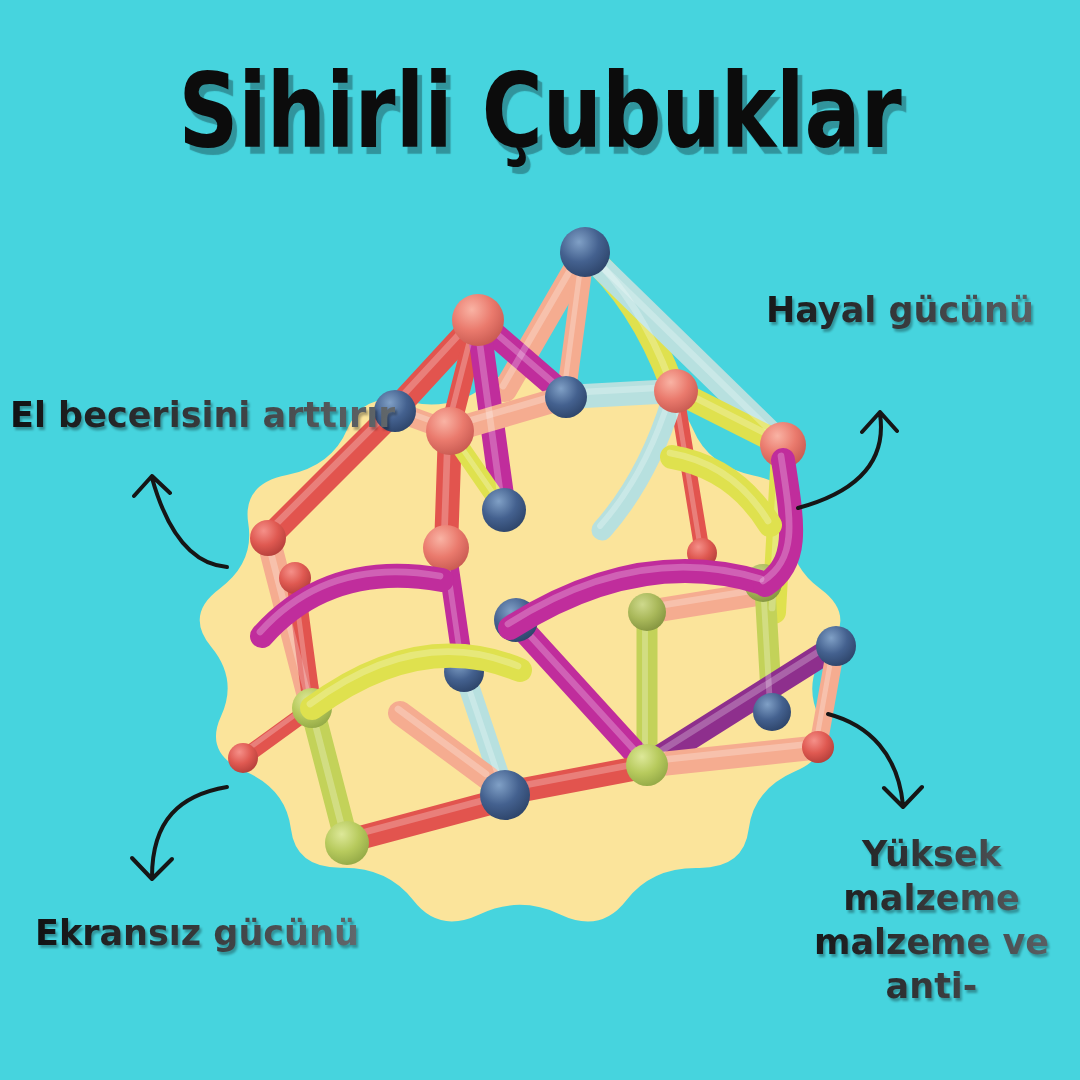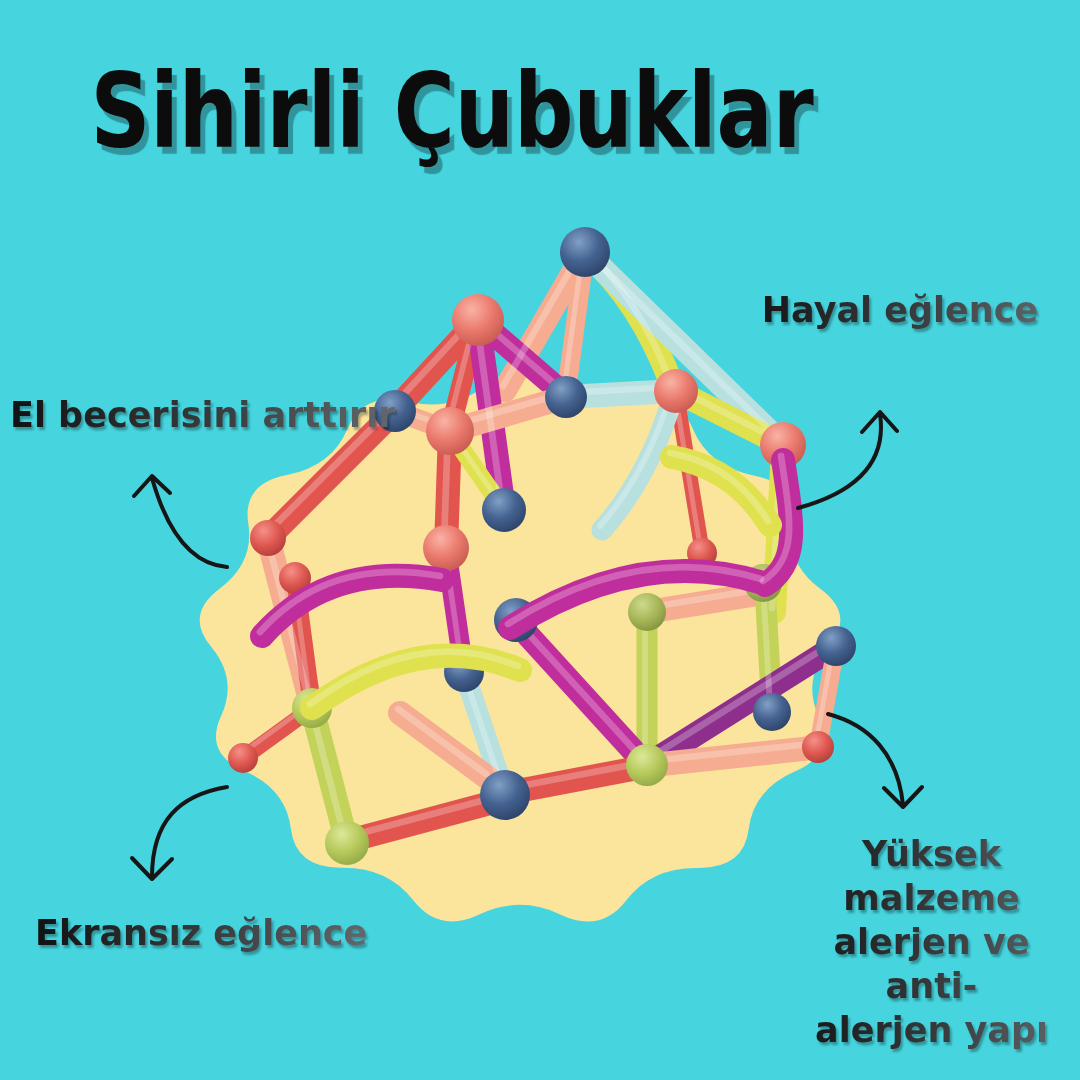--- a/index.html
+++ b/index.html
@@ -3,21 +3,21 @@
 <meta charset="utf-8">
 <style>
   html,body{margin:0;padding:0;background:#222;}
   .canvas{
     position:relative;width:1080px;height:1080px;overflow:hidden;
     background:#46d4de;
     font-family:"DejaVu Sans",sans-serif;
   }
   .hero-svg{position:absolute;left:0;top:0;width:1080px;height:1080px;}
   .title{
-    position:absolute;top:50px;left:0;width:1080px;text-align:left;
+    position:absolute;top:50px;left:0;width:1080px;text-align:center;
     font-size:104px;font-weight:700;color:#0c0c0c;letter-spacing:0px;
     text-shadow:6px 7px 1px rgba(15,45,50,.38);
     white-space:nowrap;
   }
   .title .squeeze{display:inline-block;transform:scaleX(0.80);transform-origin:50% 50%;}
   .callout{
     position:absolute;font-weight:700;font-size:35px;line-height:1.26;
     background:linear-gradient(90deg,#111213 0%,#3a3d3f 55%,#62686c 100%);
     -webkit-background-clip:text;background-clip:text;color:transparent;
     filter:drop-shadow(2px 3px 1px rgba(0,0,0,.30));
@@ -185,31 +185,30 @@
       <path class="arrow" id="arrow-bottom-left" d="M227,787 C180,795 152,820 152,877 M132,858 L152,879 M172,859 L152,879" stroke="#161616"></path>
       <path class="arrow" id="arrow-bottom-right" d="M828,714 C870,725 898,755 903,805 M884,788 L903,807 M922,787 L903,807" stroke="#161616"></path>
     </g>
   </svg>
 
   <div class="title">
     <span class="squeeze">Sihirli Çubuklar</span>
   </div>
 
   <div class="callout center co-imagination">
-    <div>Hayal eğlence</div>
+    <div>Hayal gücünü</div>
   </div>
 
   <div class="callout co-dexterity">
     <div>El becerisini arttırır</div>
   </div>
 
   <div class="callout co-screenfree">
-    <div>Ekransız eğlence</div>
+    <div>Ekransız gücünü</div>
   </div>
 
   <div class="callout center co-quality">
     <div>Yüksek</div>
     <div>malzeme</div>
-    <div>alerjen ve anti-</div>
-    <div>alerjen yapı</div>
+    <div>malzeme ve anti-</div>
   </div>
 
 </div>
 
 </body></html>

